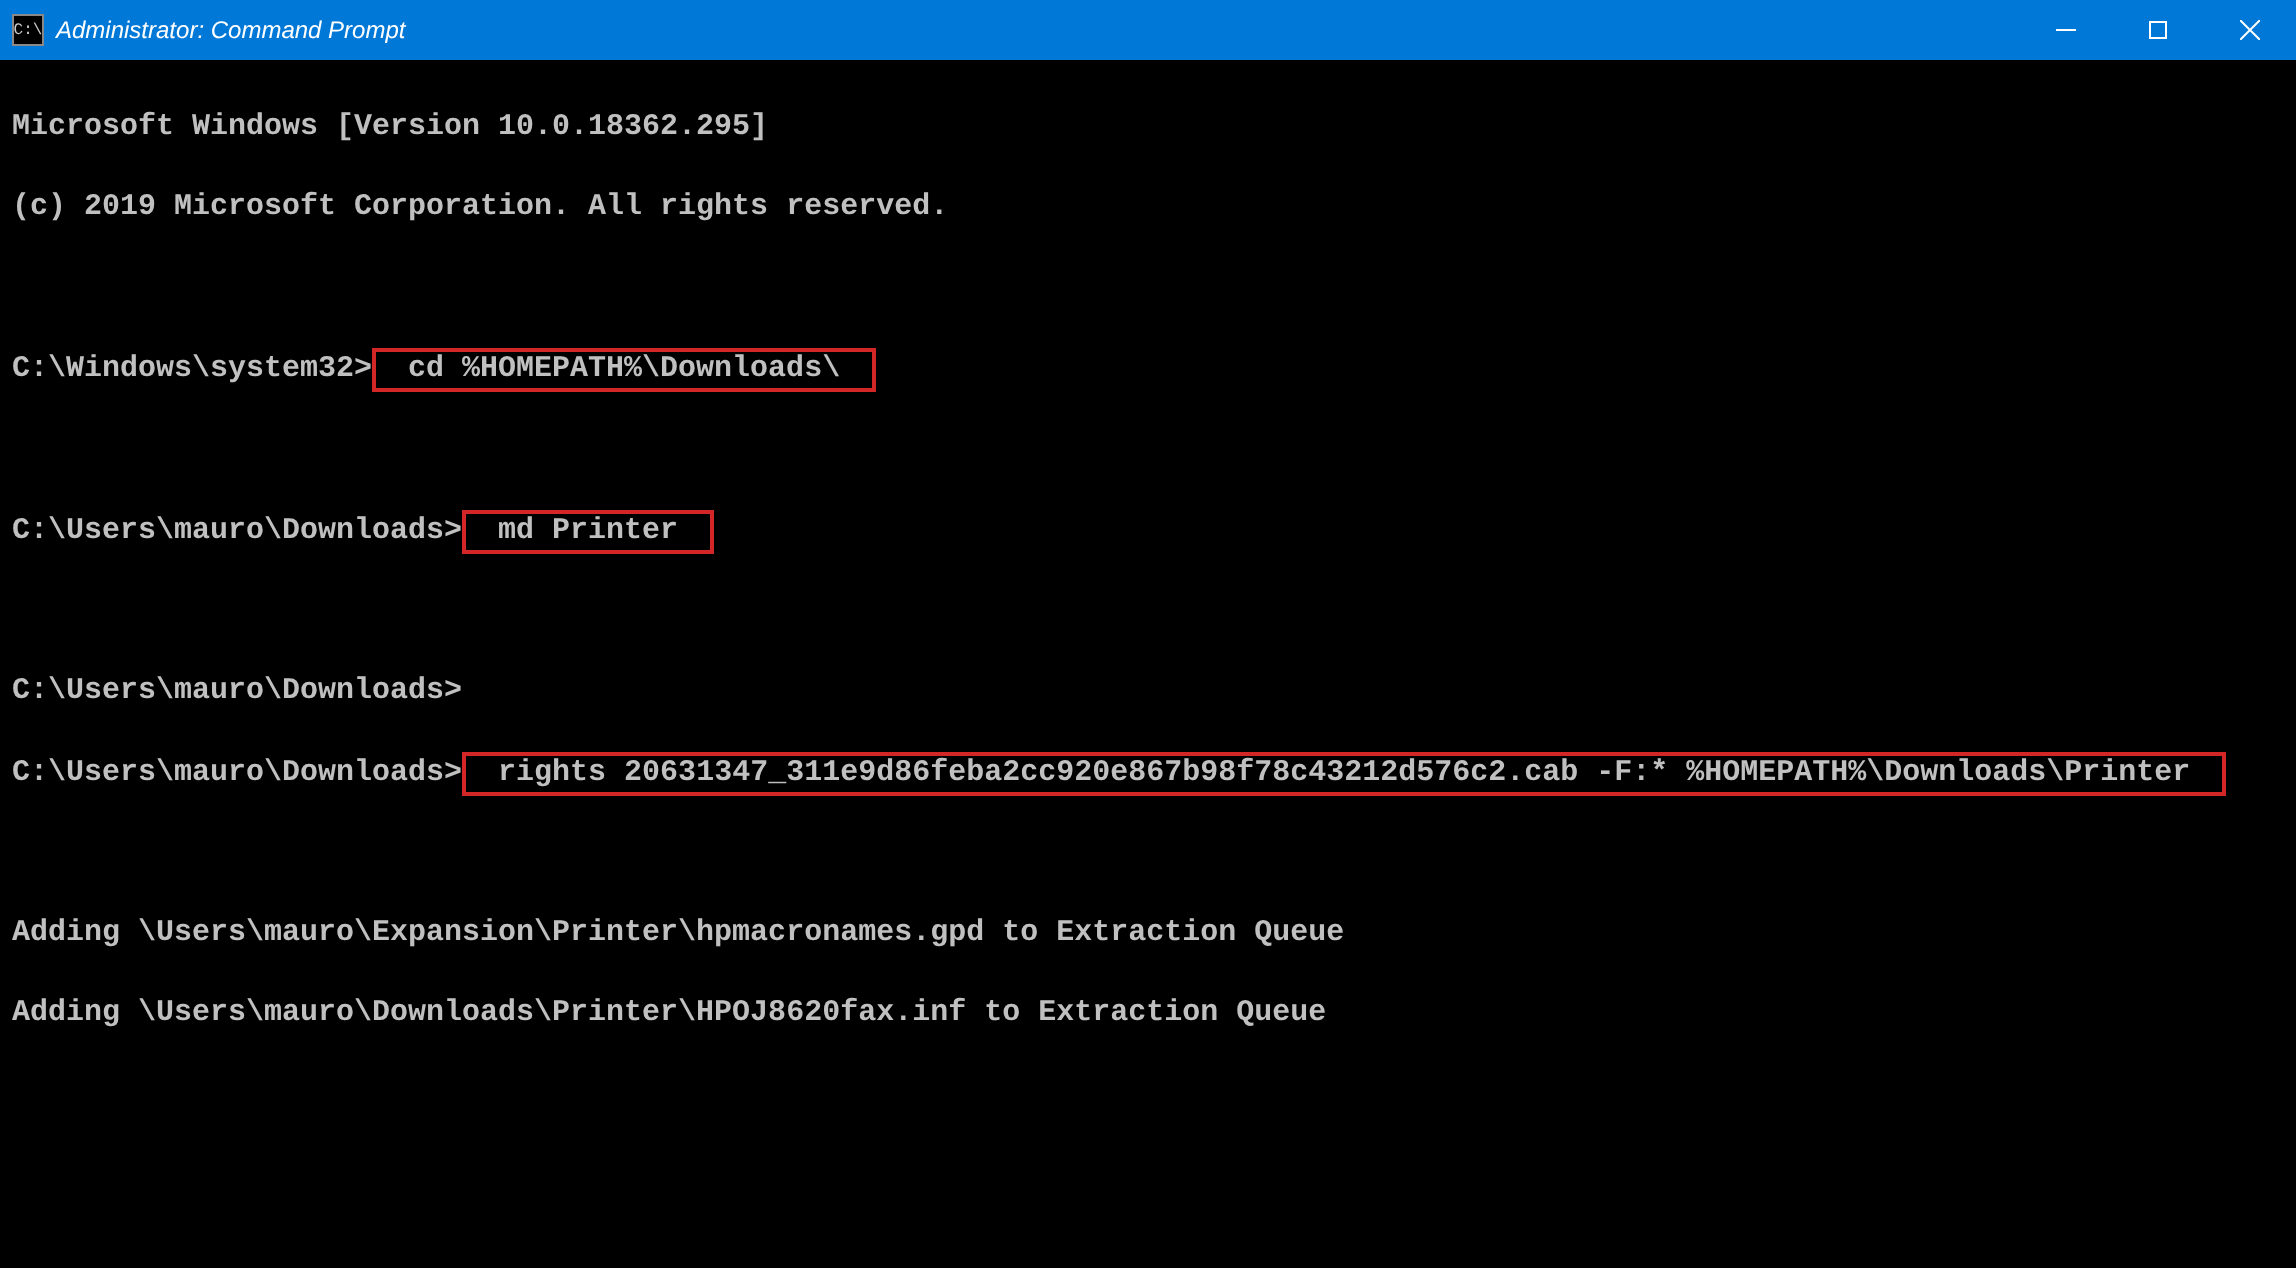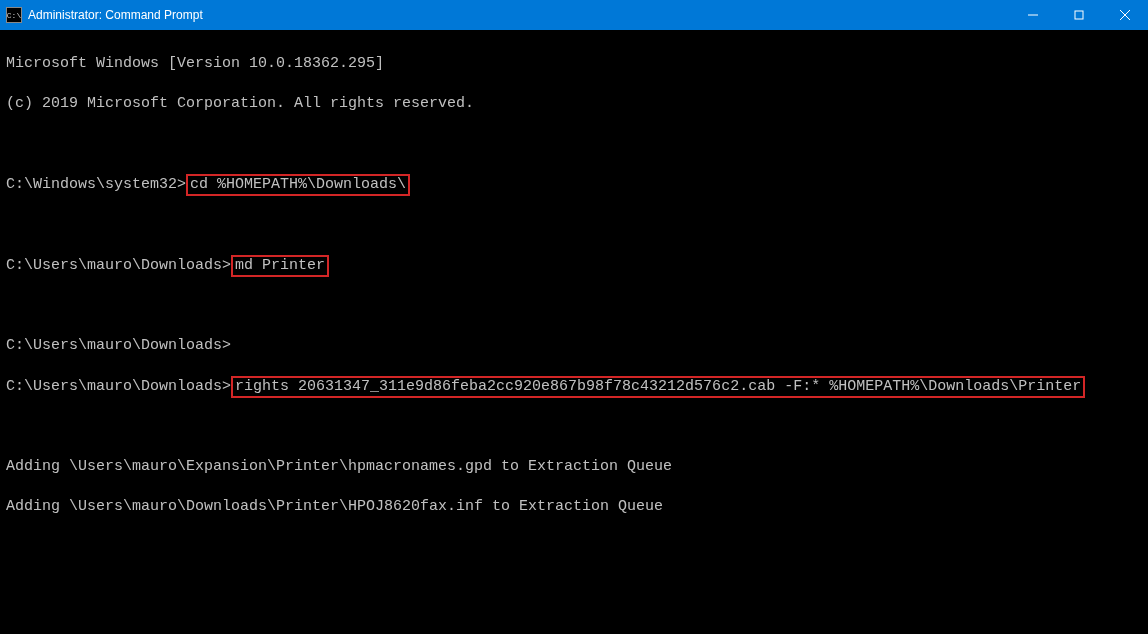--- a/index.html
+++ b/index.html
@@ -26,44 +26,44 @@
       background: #000;
       border: 1px solid #888;
       display: inline-flex;
       align-items: center;
       justify-content: center;
       font-size: 8px;
       margin-right: 6px;
       font-family: "Courier New", monospace;
       color: #ccc;
     }
-    .titlebar .title-text { flex: 1; }
+    .titlebar .title-text { flex: 1; font-style: italic; }
     .titlebar .controls { display: flex; height: 100%; }
     .titlebar .control-btn {
       width: 46px;
       height: 100%;
       display: flex;
       align-items: center;
       justify-content: center;
       color: #fff;
       font-size: 11px;
     }
     .titlebar .control-btn svg { width: 10px; height: 10px; }
     .terminal {
       background: #000;
       color: #c0c0c0;
       font-size: 15px;
       line-height: 20px;
       padding: 4px 6px;
       white-space: pre;
     }
-    .line { display: block; }
+    .line { display: block; font-weight: bold; }
     .hl {
       border: 2px solid #d32626;
-      padding: 0 2px;
+      padding: 0 16px;
       display: inline-block;
       line-height: 18px;
       margin-bottom: -2px;
     }
   </style>
 </head>
 <body>
 
 <div class="titlebar">
   <span class="app-icon">C:\</span>

